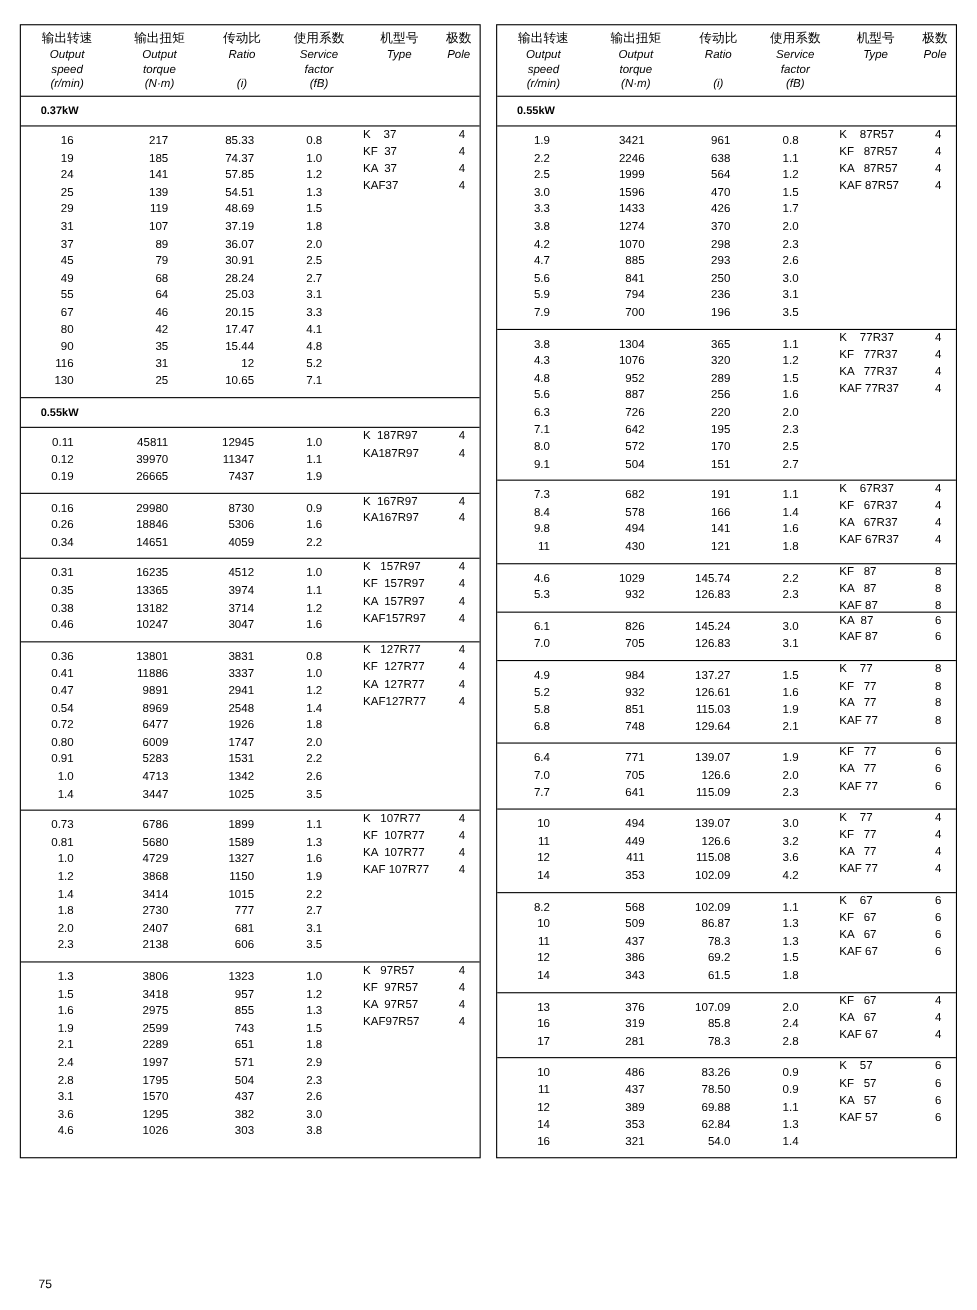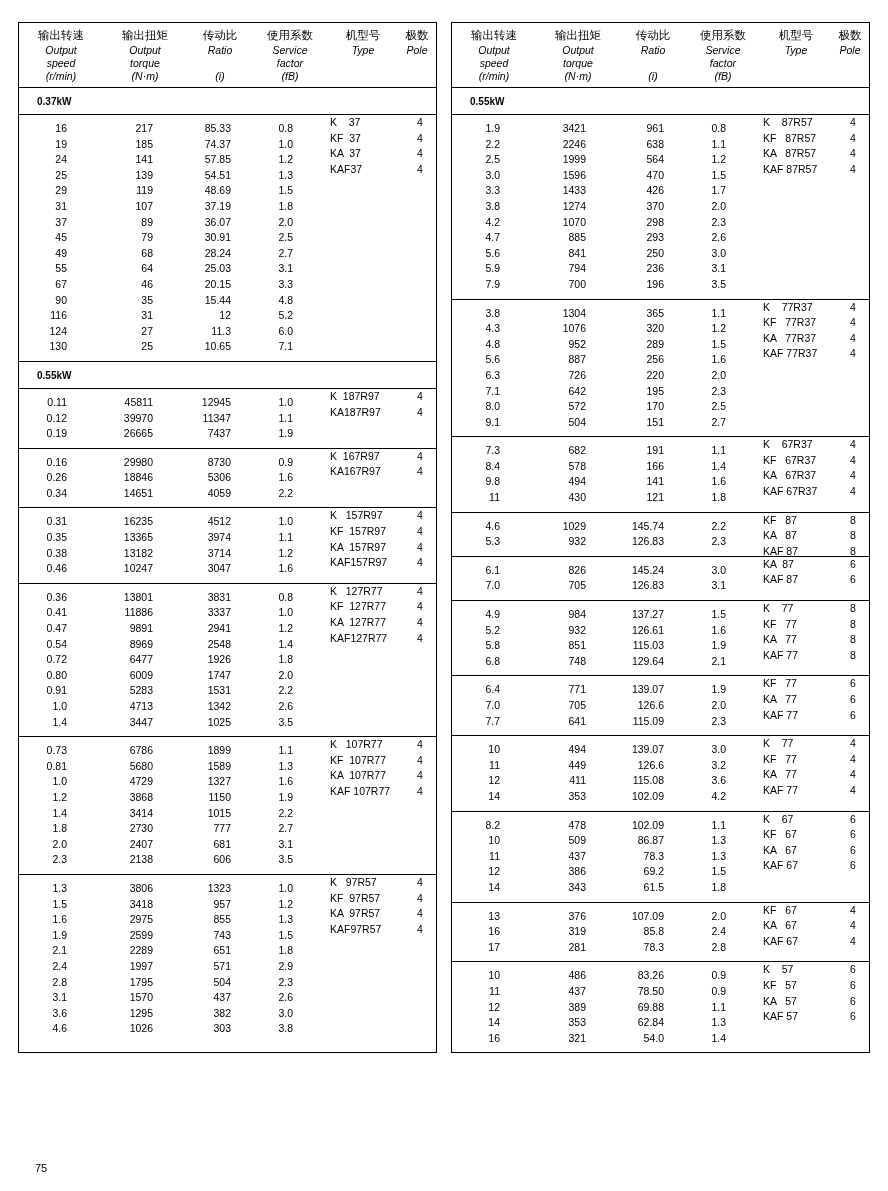--- a/index.html
+++ b/index.html
@@ -228,40 +228,40 @@
             </div>
             <div class="row">
               <div class="w1 c">67</div>
               <div class="w2 c">46</div>
               <div class="w3 c">20.15</div>
               <div class="w4 c">3.3</div>
               <div class="w5"></div>
               <div class="w6"></div>
             </div>
             <div class="row">
+              <div class="w1 c">80</div>
+              <div class="w2 c">42</div>
+              <div class="w3 c">17.47</div>
+              <div class="w4 c">4.1</div>
+              <div class="w5"></div>
+              <div class="w6"></div>
+            </div>
+            <div class="row">
               <div class="w1 c">90</div>
               <div class="w2 c">35</div>
               <div class="w3 c">15.44</div>
               <div class="w4 c">4.8</div>
               <div class="w5"></div>
               <div class="w6"></div>
             </div>
             <div class="row">
               <div class="w1 c">116</div>
               <div class="w2 c">31</div>
               <div class="w3 c">12</div>
               <div class="w4 c">5.2</div>
-              <div class="w5"></div>
-              <div class="w6"></div>
-            </div>
-            <div class="row">
-              <div class="w1 c">124</div>
-              <div class="w2 c">27</div>
-              <div class="w3 c">11.3</div>
-              <div class="w4 c">6.0</div>
               <div class="w5"></div>
               <div class="w6"></div>
             </div>
             <div class="row">
               <div class="w1 c">130</div>
               <div class="w2 c">25</div>
               <div class="w3 c">10.65</div>
               <div class="w4 c">7.1</div>
               <div class="w5"></div>
               <div class="w6"></div>
@@ -1197,21 +1197,21 @@
             <div class="typerow">
               <div class="tname">KAF 77</div>
               <div class="tpole">4</div>
             </div>
           </div>
         </div>
         <div class="grp">
           <div class="rows">
             <div class="row">
               <div class="w1 c">8.2</div>
-              <div class="w2 c">478</div>
+              <div class="w2 c">568</div>
               <div class="w3 c">102.09</div>
               <div class="w4 c">1.1</div>
               <div class="w5"></div>
               <div class="w6"></div>
             </div>
             <div class="row">
               <div class="w1 c">10</div>
               <div class="w2 c">509</div>
               <div class="w3 c">86.87</div>
               <div class="w4 c">1.3</div>

